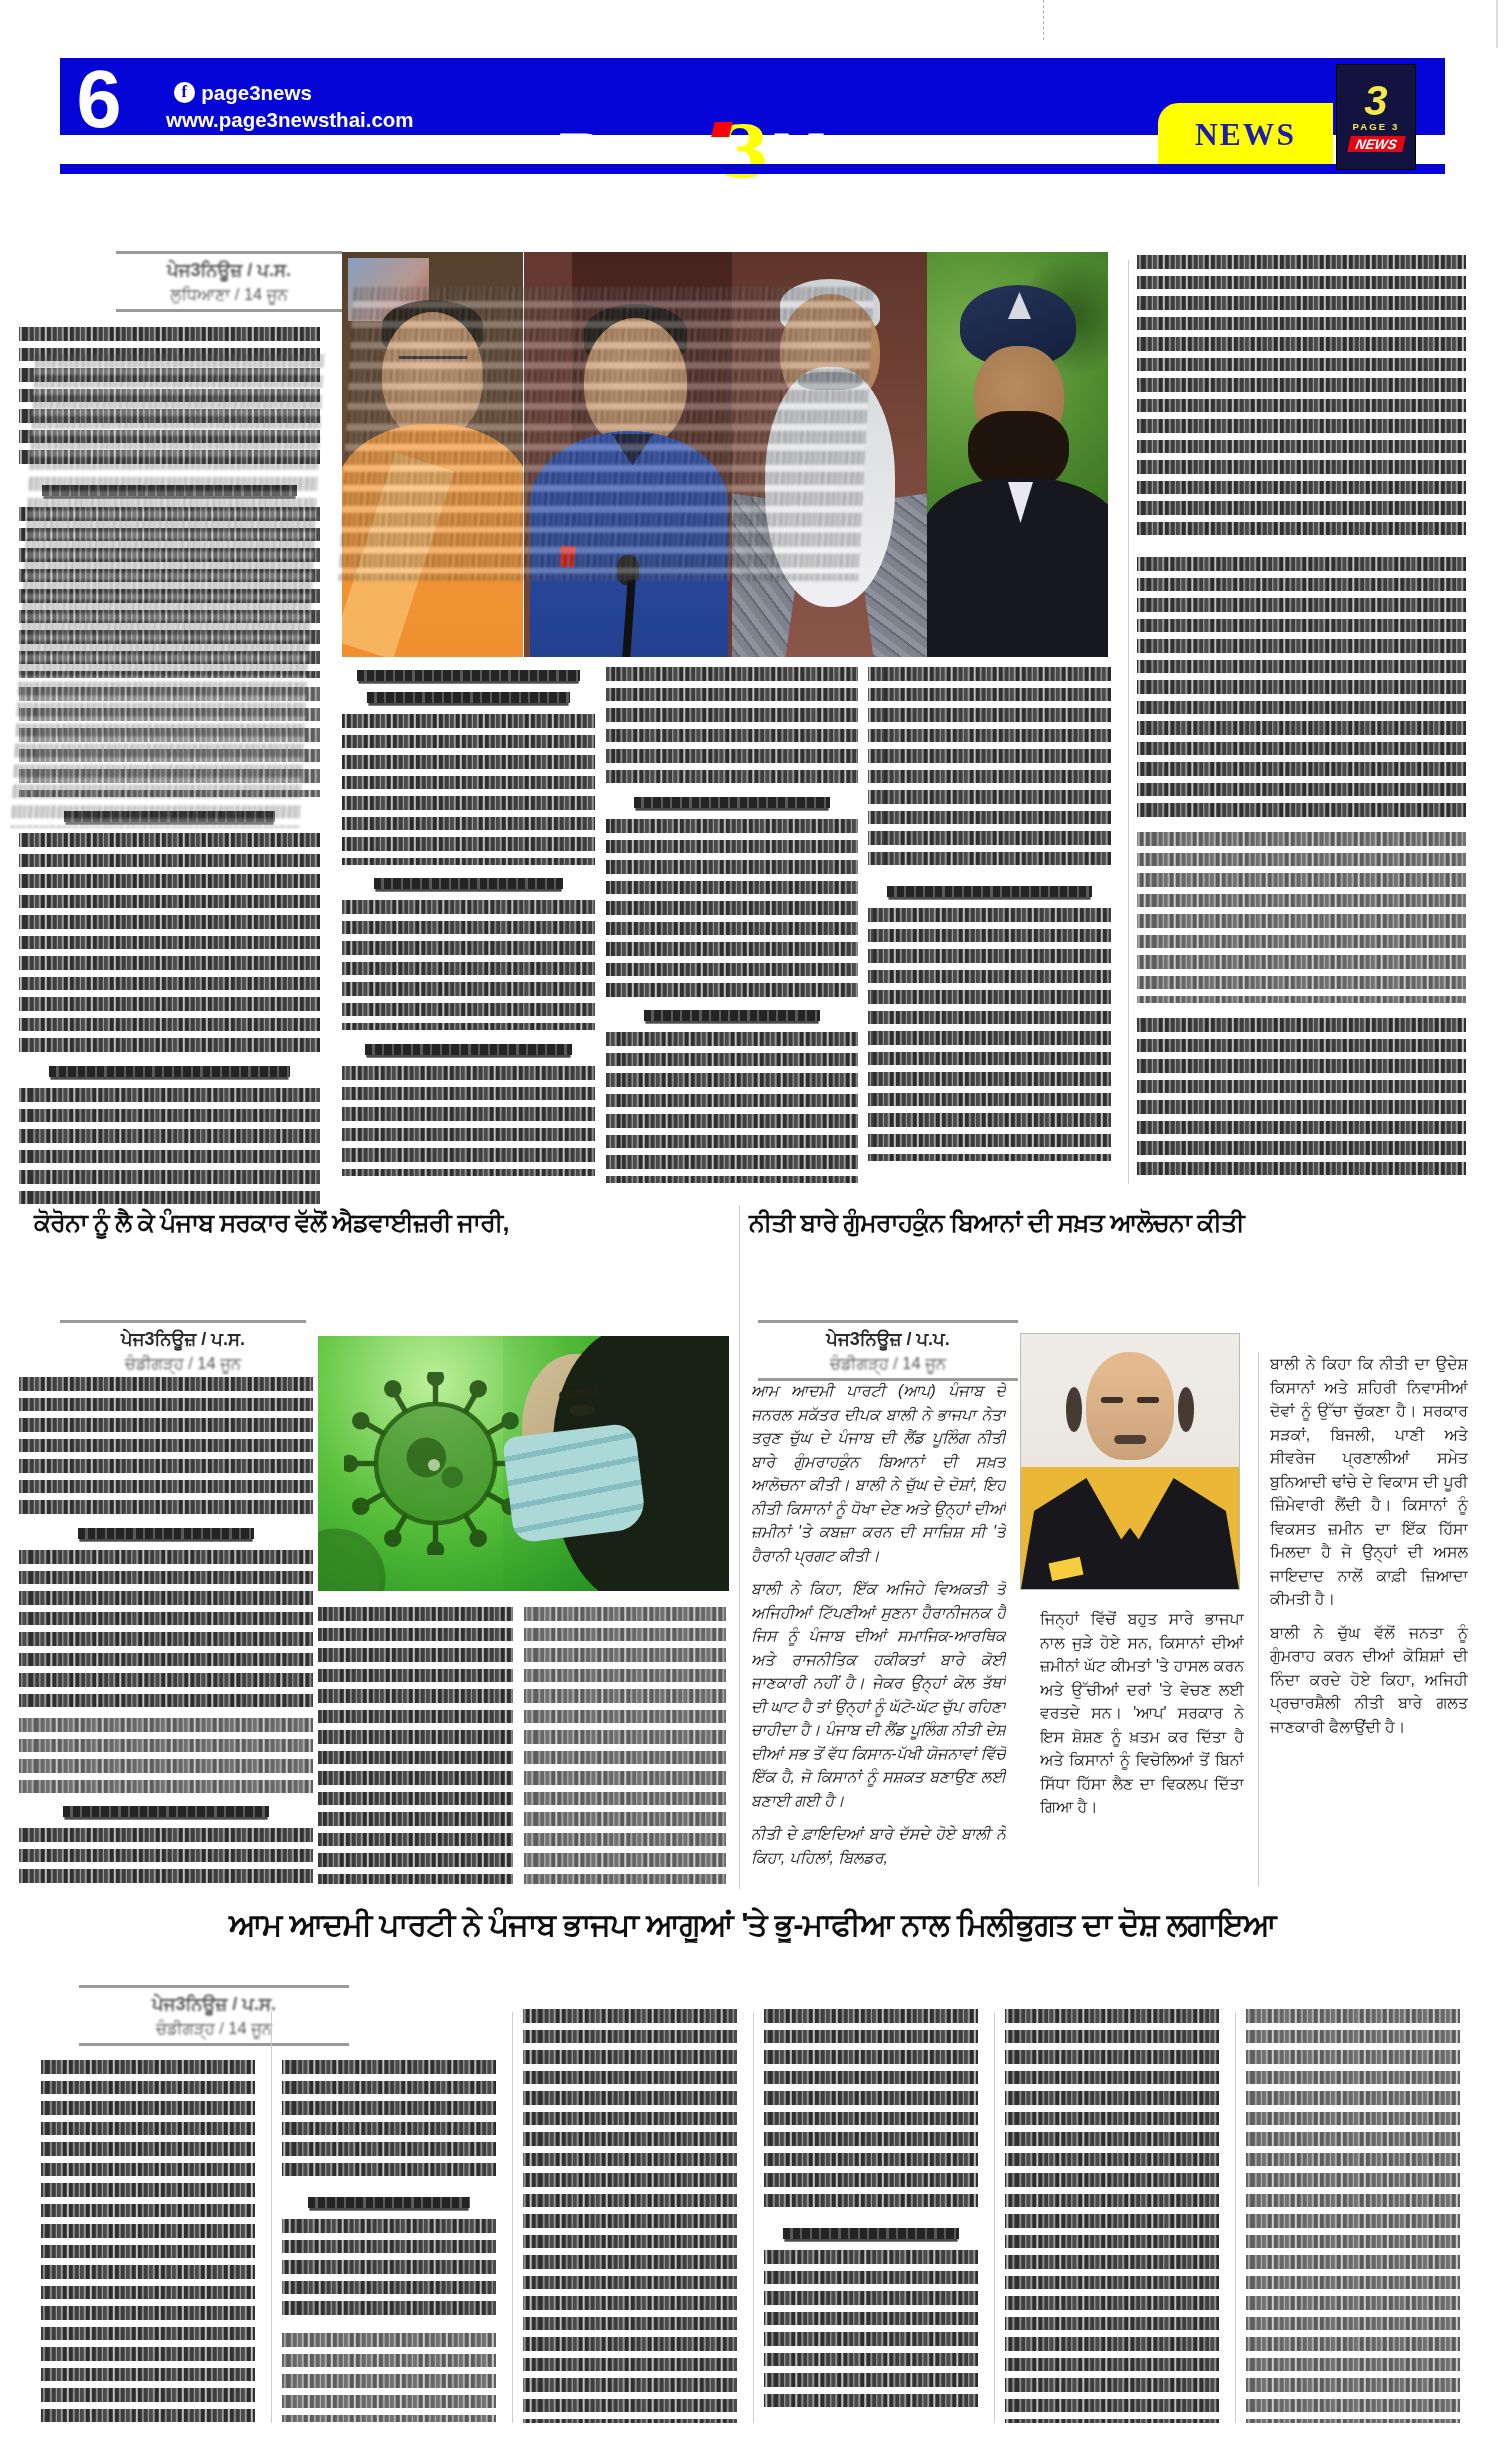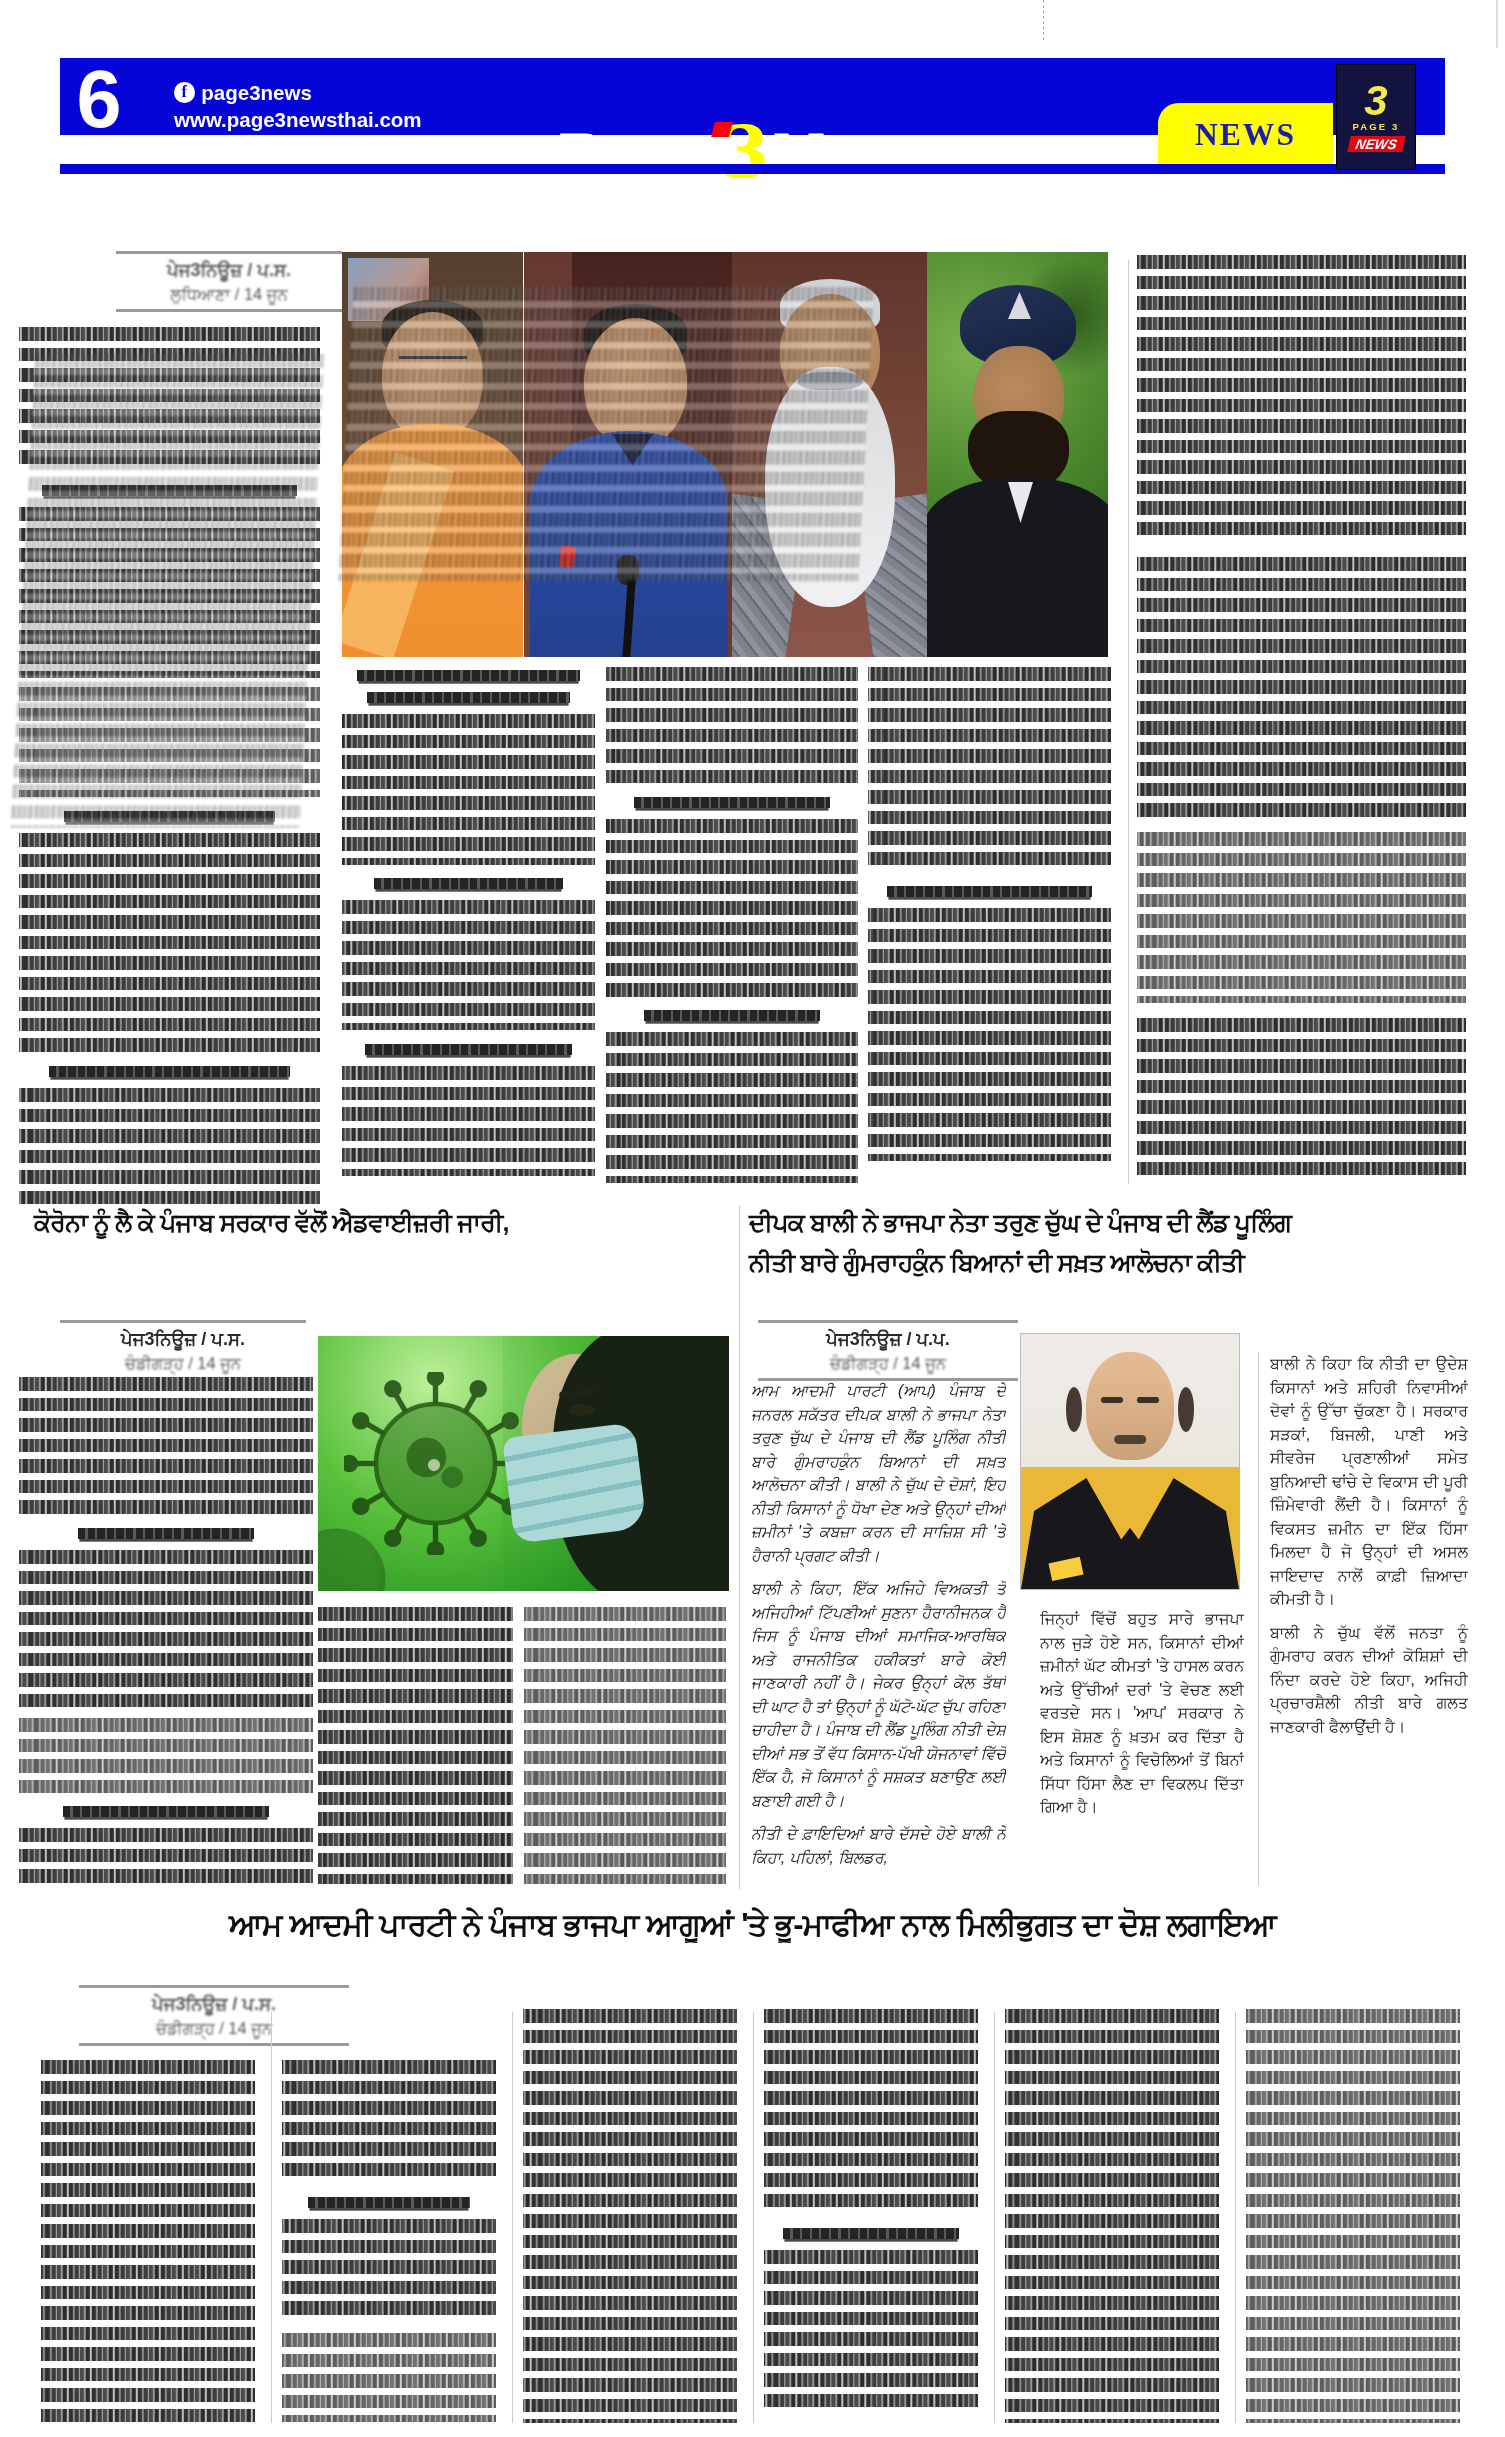--- a/index.html
+++ b/index.html
@@ -104,21 +104,21 @@
 
   <div class="a cropmark"></div>
   <div class="a cropmark2"></div>
 
   <div class="a topbar">
     <div class="a pagenum" style="position:absolute;left:16.4px;top:0.7px;">6</div>
     <div style="position:absolute;left:114px;top:22.6px;display:flex;align-items:center;gap:6.8px;">
       <span class="fbic">f</span>
       <span class="fbtxt">page3news</span>
     </div>
-    <div style="position:absolute;left:114px;top:50px;" class="fbtxt">www.page3newsthai.com</div>
+    <div style="position:absolute;left:106px;top:50px;" class="fbtxt">www.page3newsthai.com</div>
     <div class="masthead" style="position:absolute;">
       <span class="mh-side">Page</span>
       <span class="mh-3wrap">
         <span class="mh-notch"></span>
         <span class="mh-3">3</span>
       </span>
       <span class="mh-side">News</span>
     </div>
   </div>
 
@@ -283,21 +283,20 @@
     <div class="w-mask"></div>
     <div class="green-veil"></div>
   </div>
 
   <div class="a greek o1" style="left:318px;top:1607px;width:195px;height:277px;"></div>
   <div class="a greek o2 light" style="left:524px;top:1607px;width:202px;height:277px;"></div>
 
   <div class="a colrule" style="left:739px;top:1205px;height:684px;"></div>
 
   <div class="a hl hl2 hl-bali">
-    <div>ਦੀਪਕ ਬਾਲੀ ਨੇ ਭਾਜਪਾ ਨੇਤਾ ਤਰੁਣ ਚੁੱਘ ਦੇ ਪੰਜਾਬ ਦੀ ਲੈਂਡ ਪੂਲਿੰਗ</div>
     <div>ਨੀਤੀ ਬਾਰੇ ਗੁੰਮਰਾਹਕੁੰਨ ਬਿਆਨਾਂ ਦੀ ਸਖ਼ਤ ਆਲੋਚਨਾ ਕੀਤੀ</div>
   </div>
 
   <div class="a byline" style="left:758px;top:1317px;width:260px;">
     <div class="rule"></div>
     <div class="b1">ਪੇਜ3ਨਿਊਜ਼ / ਪ.ਪ.</div>
     <div class="b2">ਚੰਡੀਗੜ੍ਹ / 14 ਜੂਨ</div>
     <div class="rule"></div>
   </div>
 

